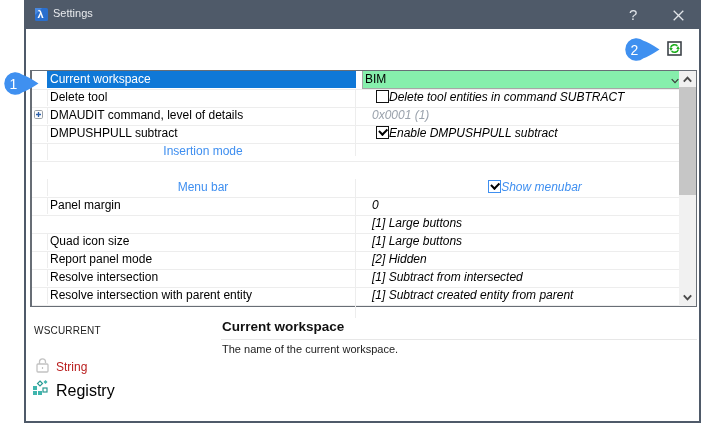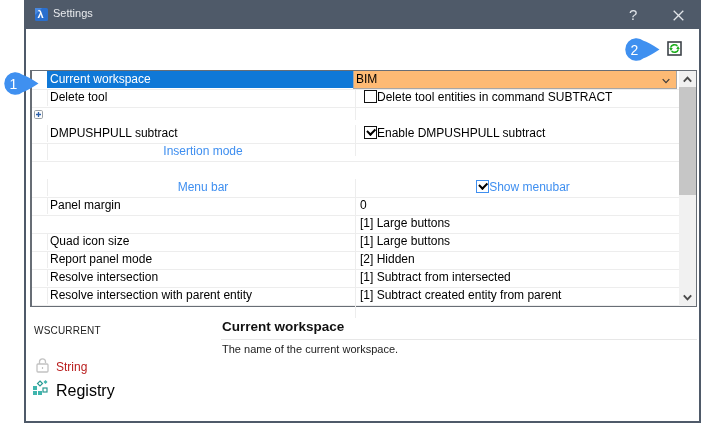--- a/index.html
+++ b/index.html
@@ -5,22 +5,22 @@
   html,body{margin:0;padding:0;}
   body{width:702px;height:428px;background:#ffffff;font-family:"Liberation Sans",sans-serif;position:relative;overflow:hidden;}
   .abs{position:absolute;}
   #dialog{left:24px;top:0;width:673px;height:421px;border-left:2px solid #4f5a69;border-right:2.5px solid #4f5a69;border-bottom:2.5px solid #4f5a69;background:#fff;}
   #titlebar{left:24px;top:0;width:677px;height:29px;background:#4f5a69;}
   #titletext{left:53px;top:7px;color:#e9ebee;font-size:11px;}
   #qmark{left:629px;top:6px;color:#dfe3e8;font-size:15px;}
   #table{left:30px;top:70px;width:664px;height:235px;border:1px solid #686e76;border-left-width:2px;background:#fff;}
   .row{position:absolute;left:0;width:647px;height:18px;border-bottom:1px solid #ededed;font-size:12px;color:#000;}
   .namecell{position:absolute;left:15px;top:0;width:306px;height:17px;padding-left:2px;line-height:17px;overflow:hidden;border-left:1px solid #ededed;}
-  .valcell{position:absolute;left:323px;top:0;width:322px;height:31px;padding-left:4px;line-height:17px;overflow:hidden;border-left:1px solid #ededed;}
-  .combo{position:absolute;left:321px;top:0;width:324px;height:18px;box-sizing:border-box;border:1px solid #a6a6a6;border-top:none;padding-left:2px;line-height:17px;background:#fdba74;}
+  .valcell{position:absolute;left:323px;top:0;width:322px;height:31px;padding-left:16px;line-height:17px;overflow:hidden;border-left:1px solid #ededed;font-style:italic;}
+  .combo{position:absolute;left:330px;top:0;width:324px;height:18px;box-sizing:border-box;border:1px solid #a6a6a6;border-top:none;padding-left:2px;line-height:17px;background:#86efac;}
   .blue{color:#3f8ff0;text-align:center;}
   .gray{color:#9aa2ac;}
   .sel{background:#0f78d7;color:#fff;}
   .cb{display:inline-block;width:11px;height:11px;border:1.5px solid #111;background:#fff;vertical-align:-2px;margin-left:4px;margin-right:0px;position:relative;}
   .cb.on:after{content:"";position:absolute;left:1.5px;top:1px;width:6px;height:3.5px;border-left:2px solid #000;border-bottom:2px solid #000;transform:rotate(-45deg);}
   #sbar{left:679px;top:71px;width:17px;height:235px;background:#f1f1f1;}
   #sthumb{left:0px;top:16px;width:17px;height:108px;background:#c6c6c6;}
   #wscurrent{left:34px;top:325px;font-size:10px;letter-spacing:0.2px;color:#222;}
   #stringtxt{left:56px;top:360px;font-size:12px;color:#b91c1c;}
   #registrytxt{left:56px;top:382px;font-size:16px;color:#000;}
@@ -56,20 +56,24 @@
 <div id="table" class="abs">
   <div class="row" style="top:0">
       <div class="namecell sel" style="border-left-color:#0f78d7;">Current workspace</div>
       <div class="combo">BIM<svg style="position:absolute;right:6px;top:7px" width="8" height="6" viewBox="0 0 8 6">
           <path d="M0.7 1.2 L4 4.6 L7.3 1.2" stroke="#3a3a3a" stroke-width="1.2" fill="none"></path>
         </svg></div>
     </div>
   <div class="row" style="top:18px">
       <div class="namecell">Delete tool</div>
       <div class="valcell"><span class="cb"></span>Delete tool entities in command SUBTRACT</div>
+    </div>
+  <div class="row" style="top:36px">
+      <div class="namecell">DMAUDIT command, level of details</div>
+      <div class="valcell gray">0x0001 (1)</div>
     </div>
   <div class="row" style="top:54px">
       <div class="namecell">DMPUSHPULL subtract</div>
       <div class="valcell"><span class="cb on"></span>Enable DMPUSHPULL subtract</div>
     </div>
   <div class="row" style="top:72px">
       <div class="namecell blue">Insertion mode</div>
     </div>
   <div class="row" style="top:108px">
       <div class="namecell blue">Menu bar</div>

